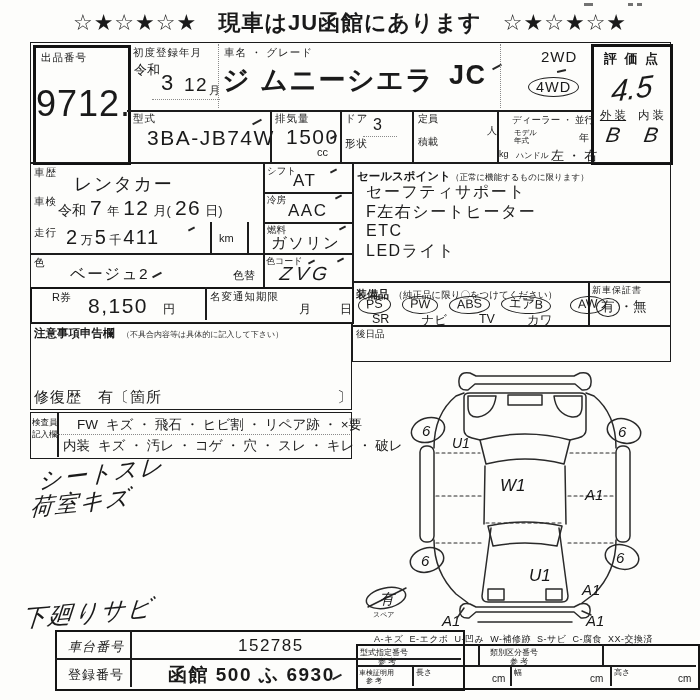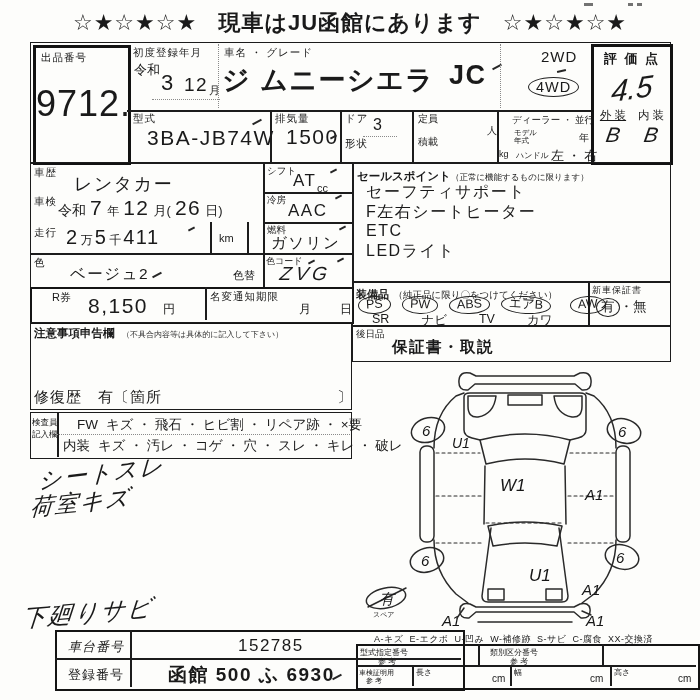--- a/index.html
+++ b/index.html
@@ -81,21 +81,21 @@
   <div class="vl" style="left:412px;top:110px;height:52px;"></div>
   <div class="vl" style="left:497px;top:110px;height:52px;"></div>
 
   <div class="a lbl" style="left:133px;top:112px;">型式</div>
   <div class="a dot" style="left:147px;top:126px;font-size:21px;">3BA-JB74W</div>
   <span class="a tick" style="left:252px;top:121px;"></span>
 
   <div class="a lbl" style="left:275px;top:112px;">排気量</div>
   <div class="a dot" style="left:286px;top:125px;font-size:21px;">1500</div>
   <span class="a tick" style="left:330px;top:136px;width:7px;"></span>
-  <div class="a" style="left:317px;top:146px;font-size:11px;margin-top:36px;">cc</div>
+  <div class="a" style="left:317px;top:146px;font-size:11px;">cc</div>
 
   <div class="a lbl" style="left:345px;top:112px;">ドア</div>
   <div class="a dot" style="left:373px;top:116px;font-size:16px;">3</div>
   <div class="dotl" style="left:363px;top:136px;width:34px;"></div>
   <div class="a lbl" style="left:345px;top:137px;">形状</div>
 
   <div class="a" style="left:418px;top:112px;font-size:10px;">定員</div>
   <div class="a" style="left:487px;top:124px;font-size:10px;">人</div>
   <div class="a" style="left:418px;top:135px;font-size:10px;">積載</div>
   <div class="a" style="left:499px;top:149px;font-size:9px;">kg</div>
@@ -218,21 +218,20 @@
     <span>カワ</span>
   </div>
   <div class="vl" style="left:588px;top:281px;height:44px;"></div>
   <div class="a" style="left:592px;top:284px;font-size:9px;letter-spacing:1px;">新車保証書</div>
   <div class="a" style="left:596px;top:298px;font-size:13.5px;white-space:nowrap;">
     <span class="circ" style="padding:0 4px;">有</span><span>・無</span>
   </div>
 
   <div class="a bx" style="left:352px;top:325px;width:317px;height:35px;"></div>
   <div class="a" style="left:356px;top:328px;font-size:9.5px;">後日品</div>
-  <div class="a dot" style="left:392px;top:337px;font-size:15.5px;font-weight:600;">保証書・取説</div>
 
   <svg class="a" style="left:360px;top:356px;" width="334" height="284" viewBox="0 0 334 284" fill="none" stroke="#2a2a2a" stroke-width="1.5" stroke-linecap="round" stroke-linejoin="round">
 
     <path d="M108 34 Q98 35 99 24 Q100 15 110 17 L116 20 H214 L220 17 Q230 15 231 24 Q232 35 222 34 L215 28 H115 Z"></path>
 
     <path d="M104 74 L104 41 Q104 37 110 37 H220 Q226 37 226 41 L226 74 Q226 80 218 82 L210 84 M104 74 Q104 80 112 82 L120 84"></path>
     <path d="M108 40 L136 40 Q134 58 118 61 Q108 62 108 50 Z"></path>
     <path d="M222 40 L194 40 Q196 58 212 61 Q222 62 222 50 Z"></path>
     <rect x="148" y="39" width="34" height="10"></rect>
 

